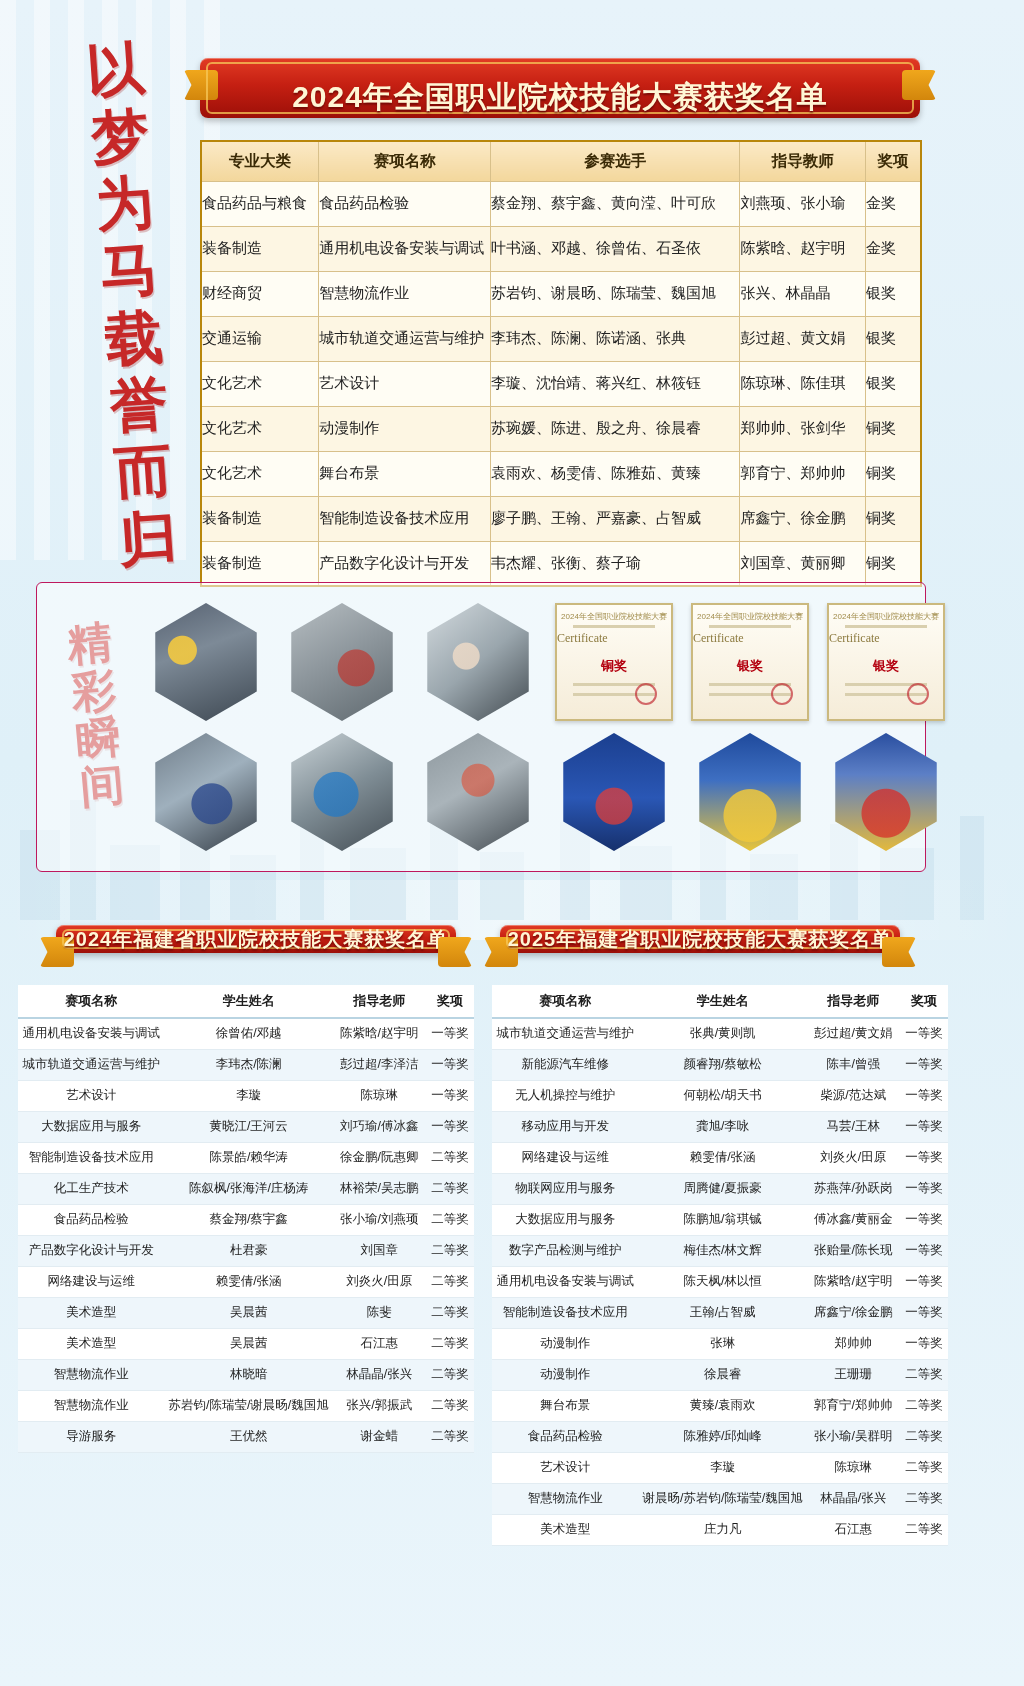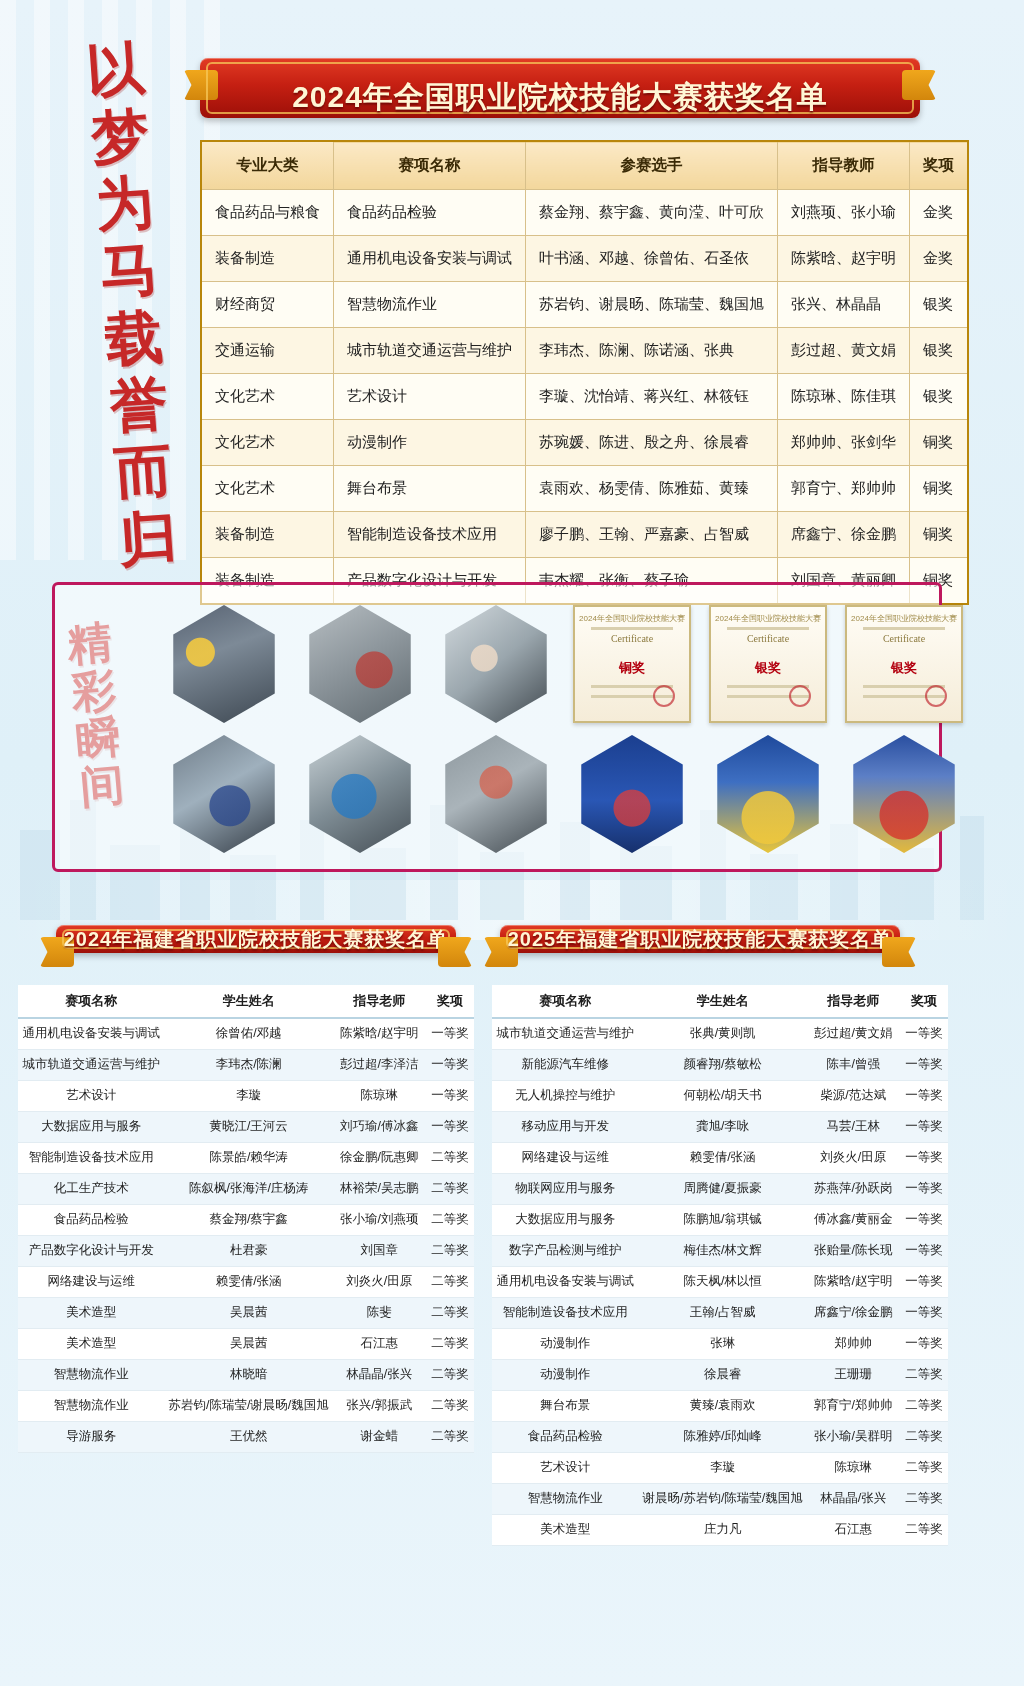--- a/index.html
+++ b/index.html
@@ -114,21 +114,21 @@
     position: absolute;
     left: 200px; top: 140px; width: 722px;
     border: 2px solid #b8860b;
     border-collapse: collapse;
     background: #fff;
     font-size: 15px;
   }
   #national-table th, #national-table td {
     border: 1px solid #d8c08a;
     color: #222;
-    padding: 13px;
+    padding: 0;
     height: 45px;
     white-space: nowrap;
     margin-top: 17px;
   }
   #national-table thead th {
     background: linear-gradient(180deg,#fbe9c6,#f3d79c);
     font-weight: bold;
     font-size: 15.5px;
     color: #3a2a06;
     height: 40px;
@@ -137,24 +137,24 @@
   #national-table tbody tr:nth-child(even) td { background: #fdf6e3; }
   .col-major { width: 118px; }
   .col-event { width: 172px; }
   .col-players { width: 250px; }
   .col-teachers { width: 126px; }
   .col-award { width: 56px; }
 
   
   #gallery {
     position: absolute;
-    left: 52px; top: 582px;
+    left: 36px; top: 582px;
     width: 890px; height: 290px;
     background: rgba(255,255,255,.55);
-    border: 3px solid #be185d;
+    border: 1px solid #be185d;
     border-radius: 6px;
   }
   .photo-row { position: absolute; display: flex; gap: 18px; }
   .photo {
     width: 118px; height: 118px;
     clip-path: polygon(50% 0%, 93% 25%, 93% 75%, 50% 100%, 7% 75%, 7% 25%);
     position: relative;
     overflow: hidden;
     box-shadow: 0 2px 4px rgba(0,0,0,.2);
   }
@@ -166,21 +166,21 @@
     position: relative;
     box-shadow: 0 2px 4px rgba(0,0,0,.18);
     overflow: hidden;
   }
   .cert .cert-line {
     position: absolute; left: 16px; right: 16px; height: 3px;
     background: #d9cfae;
   }
   .cert .cert-title {
     position: absolute; left: 0; right: 0; top: 26px;
-    text-align: center; font-size: 10px; color: #8c7a3f;
+    text-align: left; font-size: 12px; color: #8c7a3f;
     font-family: "Liberation Serif", serif;
   }
   .cert .cert-award {
     position: absolute; left: 0; right: 0; top: 52px;
     text-align: center; font-size: 13px; color: #b3000f; font-weight: bold;
   }
   .cert .cert-seal {
     position: absolute; right: 14px; bottom: 14px;
     width: 22px; height: 22px; border-radius: 50%;
     border: 2px solid rgba(190,30,40,.65);

